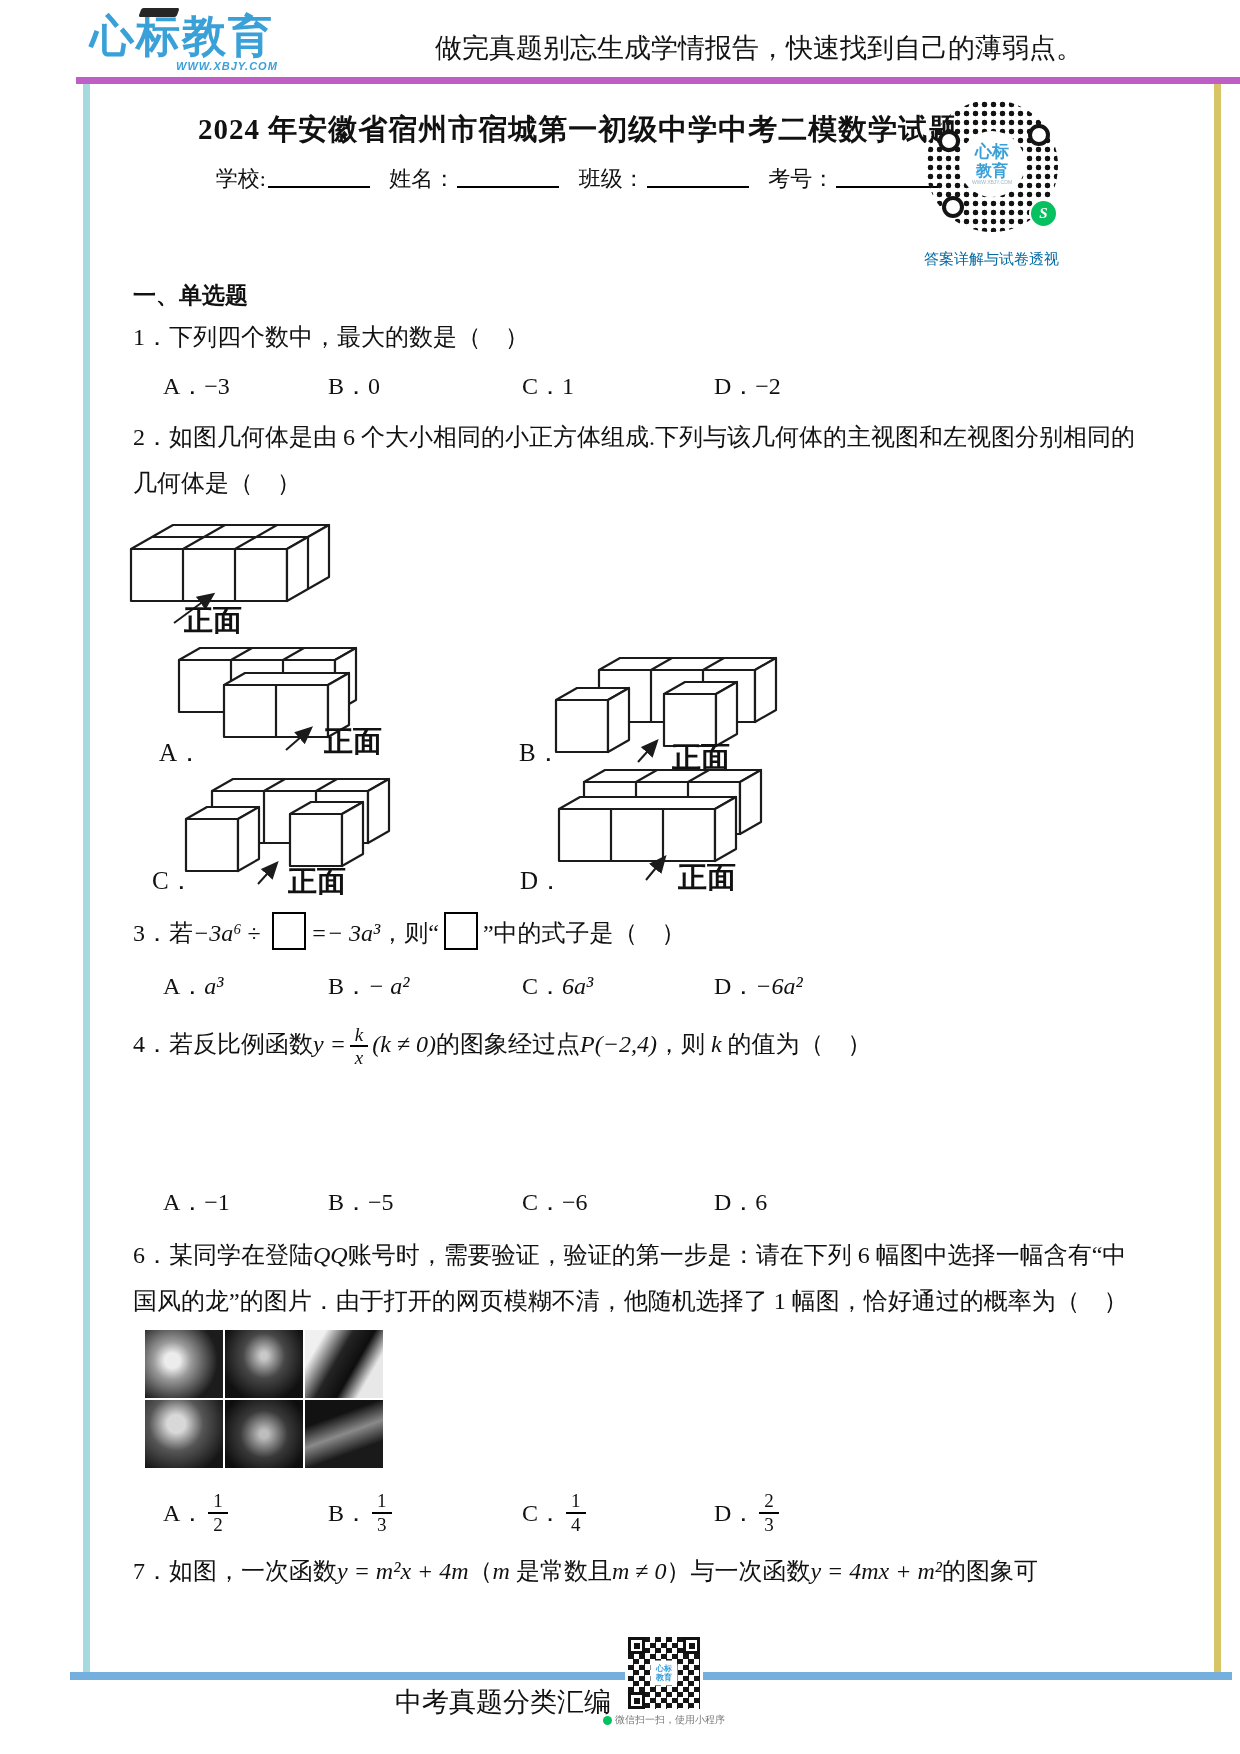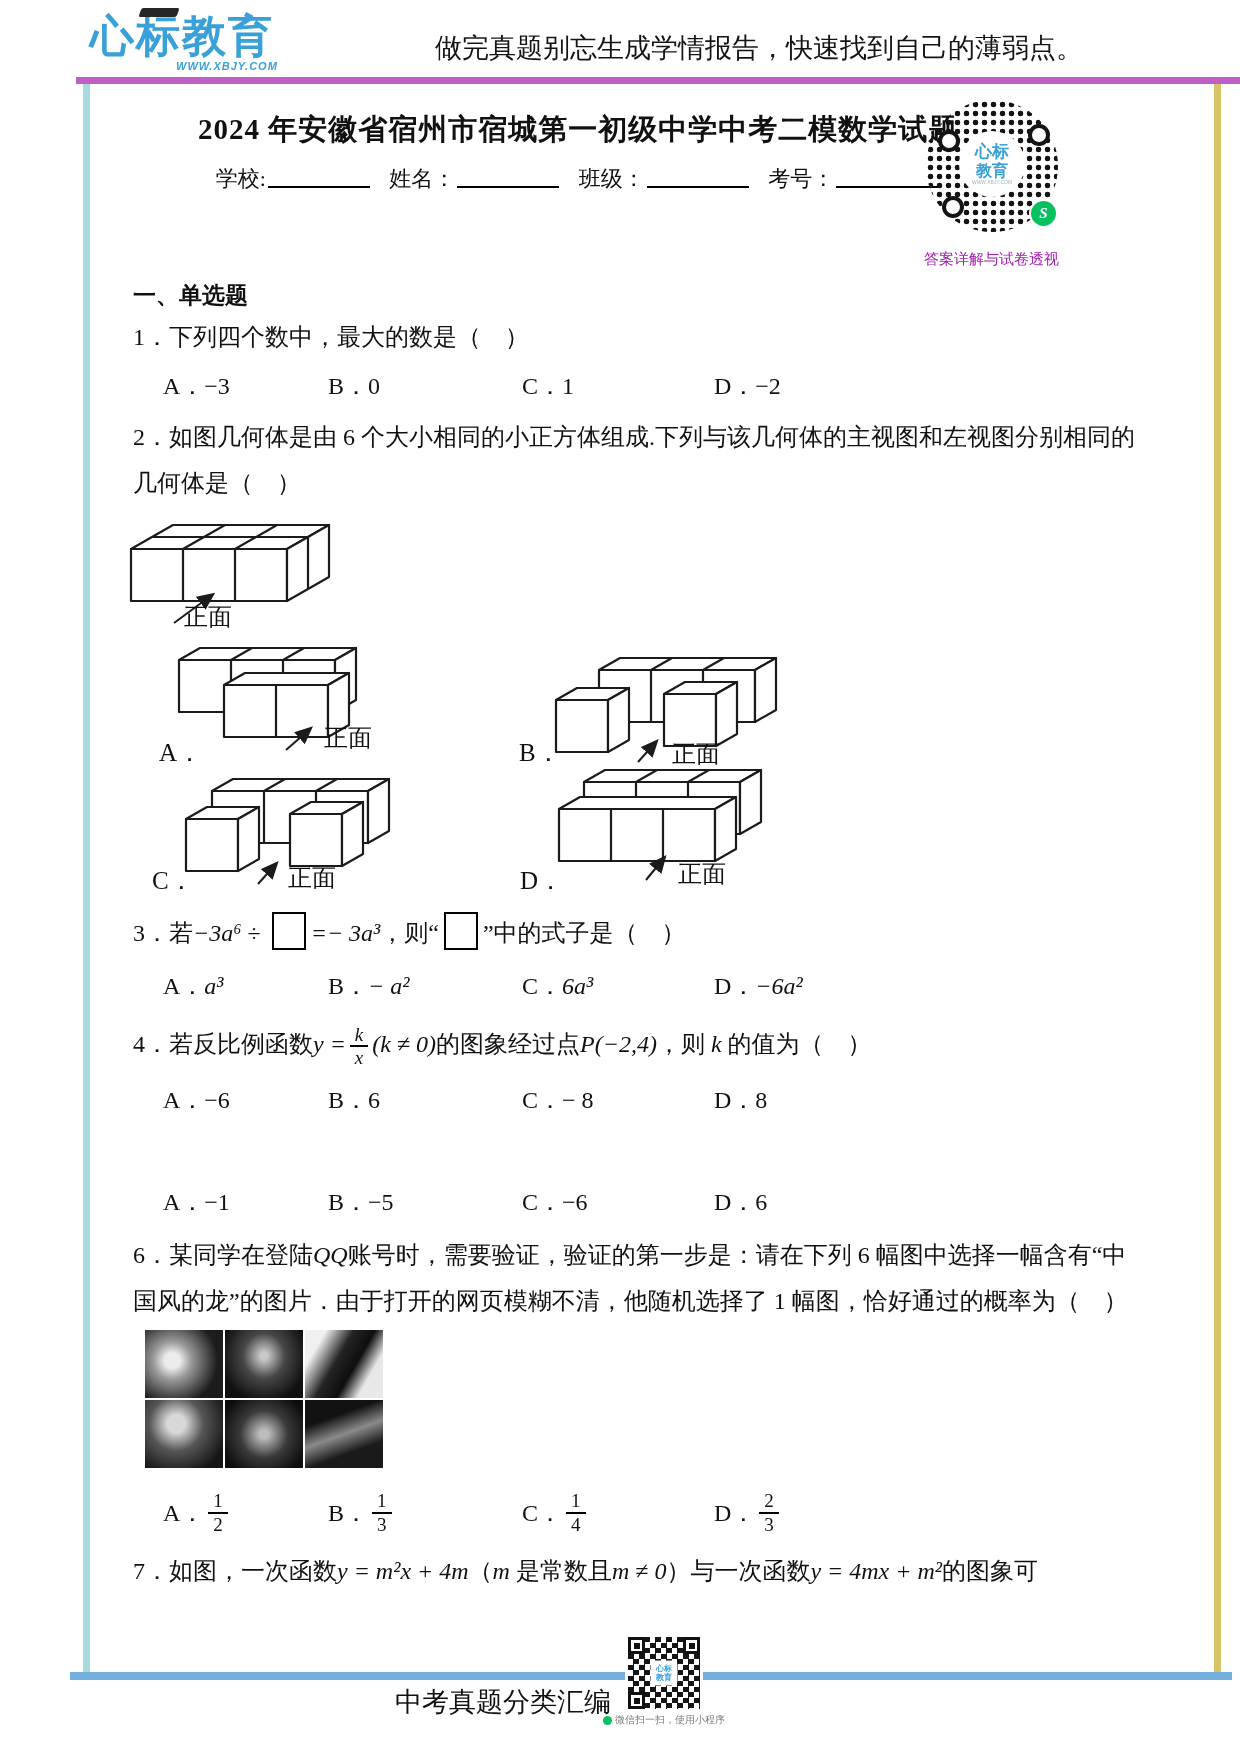--- a/index.html
+++ b/index.html
@@ -31,41 +31,41 @@
         background-size:9px 9px;}
   .qr-eye{position:absolute;width:14px;height:14px;border:4px solid #141414;border-radius:50%;background:#fff;}
   .qr-center{position:absolute;left:33px;top:31px;width:66px;height:66px;border-radius:50%;background:#fff;
         display:flex;flex-direction:column;align-items:center;justify-content:center;line-height:1.15;}
   .qr-center .l1{color:#3aa0d8;font-family:"Liberation Sans",sans-serif;font-weight:900;font-size:17px;}
   .qr-center .l2{color:#3aa0d8;font-family:"Liberation Sans",sans-serif;font-weight:900;font-size:16px;}
   .qr-center .l3{color:#9bb7c6;font-size:5px;font-family:"Liberation Sans",sans-serif;}
   .qr-badge{position:absolute;right:0px;bottom:4px;width:25px;height:25px;border-radius:50%;
         background:#07c160;border:2px solid #fff;color:#fff;display:flex;align-items:center;justify-content:center;
         font:italic bold 15px "Liberation Serif",serif;}
-  .answer-note{position:absolute;left:896px;top:250px;font-size:15px;color:#a21caf;white-space:nowrap;}
+  .answer-note{position:absolute;left:896px;top:250px;font-size:15px;color:#0369a1;white-space:nowrap;}
   
   .sec{position:absolute;left:105px;top:280px;font-size:23px;font-weight:bold;}
   .stem{position:absolute;left:105px;width:1015px;font-size:24px;line-height:34px;}
   .stem.wrap{line-height:46px;}
   .math{font-family:"Liberation Serif","DejaVu Serif",serif;font-style:italic;}
   .optrow{position:absolute;left:105px;width:1015px;height:44px;font-size:24px;}
   .opt{position:absolute;top:0;white-space:nowrap;}
   .fopt{display:flex;align-items:center;}
   .frac{display:inline-flex;flex-direction:column;align-items:center;vertical-align:middle;
         margin:0 4px;line-height:1.15;font-size:19px;}
   .frac .fnum{border-bottom:2px solid #000;padding:0 5px;}
   .frac.it{font-style:italic;}
   .blankbox{display:inline-block;width:30px;height:34px;border:2.5px solid #000;background:#fff;
         vertical-align:-9px;margin:0 5px;}
   
   .fig{position:absolute;}
   .cubefig rect,.cubefig path{stroke:#1b1b1b;stroke-width:2.2;fill:none;stroke-linejoin:round;}
   .cubefig .f{fill:#fff;}
   .cubefig .ar{stroke:#1b1b1b;stroke-width:2;}
-  .figlabel{position:absolute;font-size:24px;white-space:nowrap;}
+  .figlabel{position:absolute;font-size:29px;white-space:nowrap;font-weight:bold;}
   .choice{position:absolute;font-size:25px;}
   
   .grid{position:absolute;left:117px;top:1330px;width:242px;display:flex;flex-wrap:wrap;gap:2px;}
   .tile{width:78px;height:68px;}
   .t1{background:radial-gradient(circle at 35% 45%,#ececec 12%,#9a9a9a 30%,#1c1c1c 72%);}
   .t2{background:radial-gradient(ellipse at 50% 38%,#c9c9c9 6%,#474747 38%,#101010 78%);}
   .t3{background:linear-gradient(120deg,#f0f0f0 18%,#242424 42%,#0e0e0e 60%,#e8e8e8 78%);}
   .t4{background:radial-gradient(circle at 40% 35%,#d8d8d8 14%,#565656 42%,#151515 82%);}
   .t5{background:radial-gradient(circle at 50% 50%,#bdbdbd 8%,#3a3a3a 46%,#0d0d0d 86%);}
   .t6{background:linear-gradient(160deg,#121212 28%,#8a8a8a 50%,#1a1a1a 72%);}
@@ -232,26 +232,20 @@
     <span class="opt" style="left:195px"><span>B．</span><span class="math">− a²</span></span>
     <span class="opt" style="left:389px"><span>C．</span><span class="math">6a³</span></span>
     <span class="opt" style="left:581px"><span>D．</span><span class="math">−6a²</span></span>
   </div>
 
   <div class="stem" style="top:1016px;line-height:56px">
     <span>4．若反比例函数</span><span class="math">y =</span><span class="frac it">
         <span class="fnum">k</span>
         <span class="fden">x</span>
       </span><span class="math">(k ≠ 0)</span><span>的图象经过点</span><span class="math">P(−2,4)</span><span>，则 </span><span class="math">k</span><span> 的值为（　）</span>
-  </div>
-  <div class="optrow" style="top:1084px">
-    <span class="opt" style="left:30px">A．−6</span>
-    <span class="opt" style="left:195px">B．6</span>
-    <span class="opt" style="left:389px">C．− 8</span>
-    <span class="opt" style="left:581px">D．8</span>
   </div>
 
   <div class="optrow" style="top:1186px">
     <span class="opt" style="left:30px">A．−1</span>
     <span class="opt" style="left:195px">B．−5</span>
     <span class="opt" style="left:389px">C．−6</span>
     <span class="opt" style="left:581px">D．6</span>
   </div>
 
   <div class="stem wrap" style="top:1232px">

